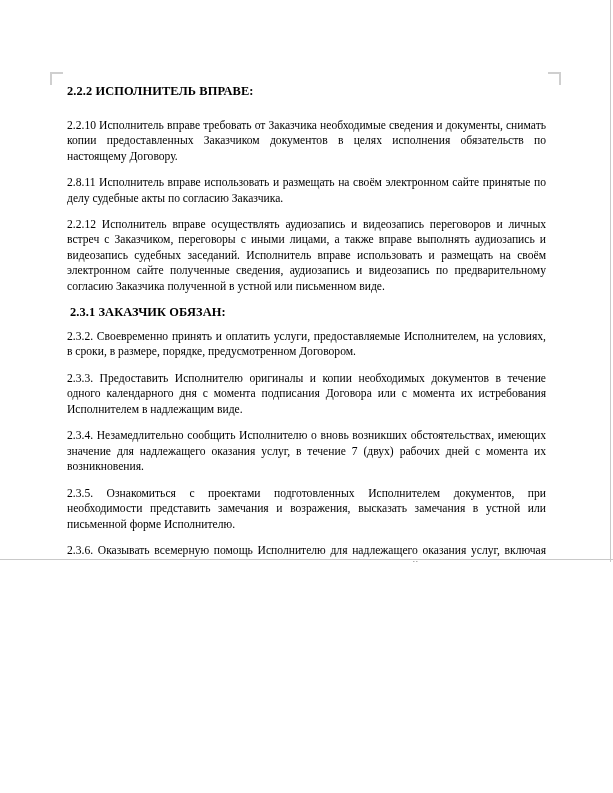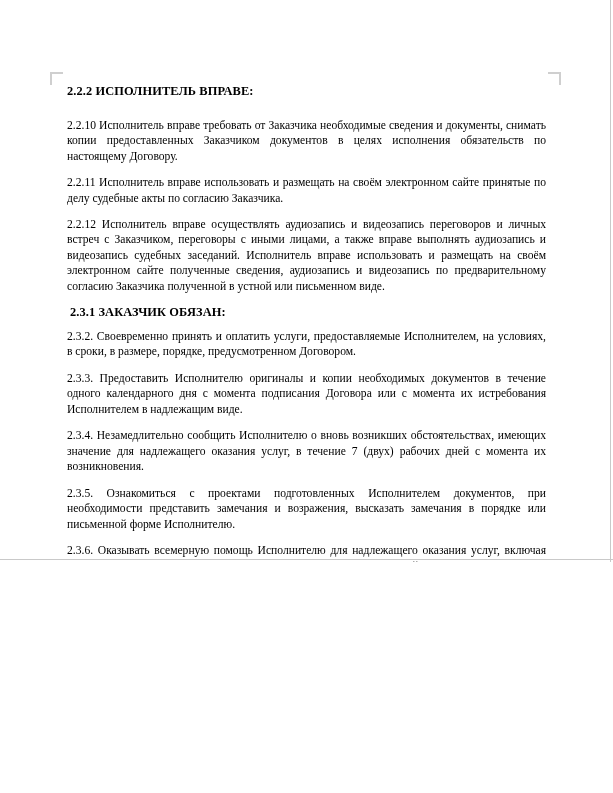--- a/index.html
+++ b/index.html
@@ -113,32 +113,32 @@
   <div class="crop-mark crop-tr"></div>
   <div class="crop-mark crop-bl"></div>
   <div class="crop-mark crop-br"></div>
 
   <div class="content">
 
     <h2 class="section-heading heading-a">2.2.2 ИСПОЛНИТЕЛЬ ВПРАВЕ:</h2>
 
     <p class="clause">2.2.10   Исполнитель вправе требовать от Заказчика необходимые сведения и документы, снимать копии предоставленных Заказчиком документов в целях исполнения обязательств по настоящему Договору.</p>
 
-    <p class="clause gap-lg">2.2.11 Исполнитель вправе использовать и размещать на своём электронном сайте принятые по делу судебные акты по согласию Заказчика.</p>
+    <p class="clause gap-lg">2.8.11 Исполнитель вправе использовать и размещать на своём электронном сайте принятые по делу судебные акты по согласию Заказчика.</p>
 
     <p class="clause gap-lg">2.2.12 Исполнитель вправе осуществлять аудиозапись и видеозапись переговоров и личных встреч с Заказчиком, переговоры с иными лицами, а также вправе выполнять аудиозапись и видеозапись судебных заседаний. Исполнитель вправе использовать и размещать на своём электронном сайте полученные сведения, аудиозапись и видеозапись по предварительному согласию Заказчика полученной в устной или письменном виде.</p>
 
 
     <h2 class="section-heading heading-b">2.3.1 ЗАКАЗЧИК ОБЯЗАН:</h2>
 
 
     <p class="clause gap-md">2.3.2. Своевременно принять и оплатить услуги, предоставляемые Исполнителем, на условиях, в сроки, в размере, порядке, предусмотренном Договором.</p>
 
     <p class="clause gap-md">2.3.3. Предоставить Исполнителю оригиналы и копии необходимых документов в течение одного календарного дня с момента подписания Договора или с момента их истребования Исполнителем в надлежащим виде.</p>
 
     <p class="clause">2.3.4.    Незамедлительно сообщить Исполнителю о вновь возникших обстоятельствах, имеющих значение для надлежащего оказания услуг, в течение 7 (двух) рабочих дней с момента их возникновения.</p>
 
-    <p class="clause gap-xl">2.3.5.   Ознакомиться с проектами подготовленных Исполнителем документов, при необходимости представить замечания и возражения, высказать замечания в порядке или письменной форме Исполнителю.</p>
+    <p class="clause gap-xl">2.3.5.   Ознакомиться с проектами подготовленных Исполнителем документов, при необходимости представить замечания и возражения, высказать замечания в устной или письменной форме Исполнителю.</p>
 
     <p class="clause">2.3.6.     Оказывать всемерную помощь Исполнителю для надлежащего оказания услуг, включая личное переговоров Клиента, выполнение правомерных указаний Исполнителя, оказание всемерного содействия Исполнителю, в необходимых случаях, определяемых Исполнителем.</p>
 
   </div>
 </div>
 
 </body></html>

